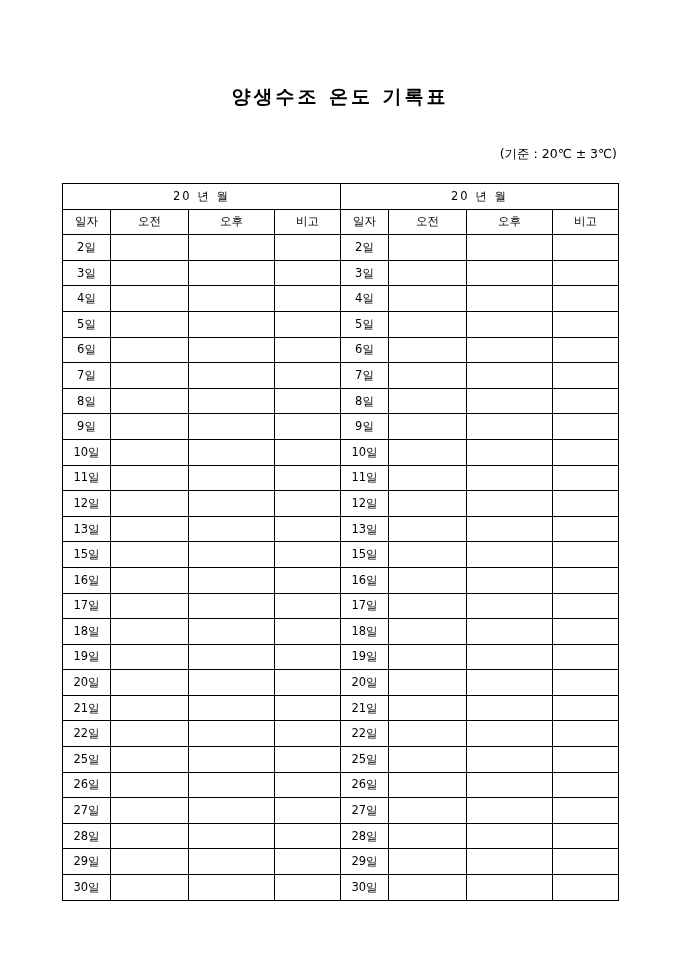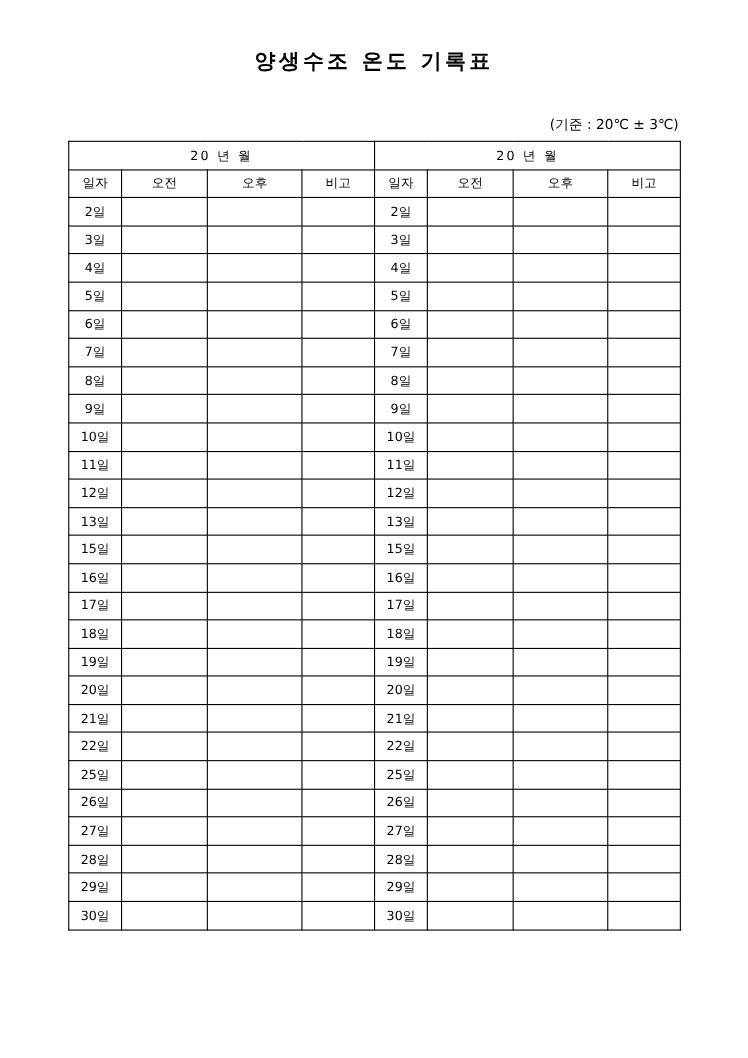--- a/index.html
+++ b/index.html
@@ -20,27 +20,27 @@
     height: 962px;
     box-sizing: border-box;
     padding: 0 62px;
     position: relative;
   }
   .doc-title {
     text-align: center;
     font-size: 19px;
     font-weight: bold;
     letter-spacing: 3px;
-    margin-top: 43px;
+    margin-top: 84px;
   }
   .note-row {
     text-align: right;
     font-size: 12.5px;
     margin-top: 36px;
-    margin-bottom: 6px;
+    margin-bottom: 20px;
     padding-right: 1px;
     letter-spacing: 0px;
   }
   table.record {
     border-collapse: collapse;
     width: 556px;
     table-layout: fixed;
   }
   table.record td,
   table.record th {

